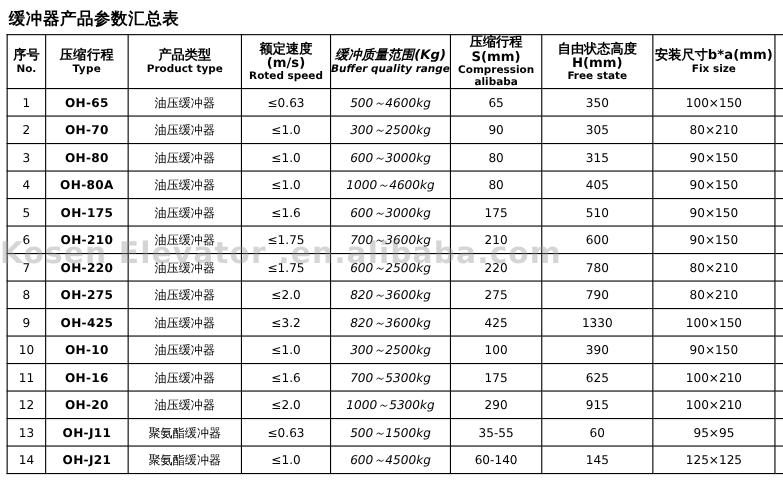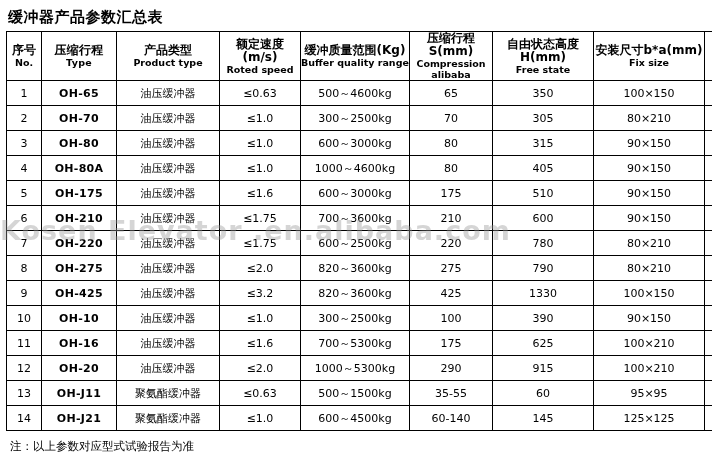--- a/index.html
+++ b/index.html
@@ -65,21 +65,21 @@
     font-weight: bold;
   }
   tbody td {
     height: 24px;
     font-size: 12px;
   }
   td.c-no { width: 34px; }
   td.c-type { width: 74px; font-weight: bold; letter-spacing: 0.3px;}
   td.c-prod { width: 102px; font-size: 11.5px; }
   td.c-speed { width: 80px; margin-left: 16px; }
-  td.c-range { width: 108px; }
+  td.c-range { width: 108px; font-style: italic; }
   td.c-travel { width: 82px; }
   td.c-free { width: 100px; }
   td.c-fix { width: 110px; }
   td.c-oil { width: 70px; }
   .note {
     margin: 8px 0 0 4px;
     font-size: 11.5px;
     line-height: 15px;
   }
   .watermark {
@@ -156,21 +156,21 @@
           <td class="c-free">350</td>
           <td class="c-fix">100×150</td>
           <td class="c-oil">0.45</td>
         </tr>
         <tr>
           <td class="c-no">2</td>
           <td class="c-type">OH-70</td>
           <td class="c-prod">油压缓冲器</td>
           <td class="c-speed">≤1.0</td>
           <td class="c-range">300～2500kg</td>
-          <td class="c-travel">70</td>
+          <td class="c-travel">90</td>
           <td class="c-free">305</td>
           <td class="c-fix">80×210</td>
           <td class="c-oil">0.50</td>
         </tr>
         <tr>
           <td class="c-no">3</td>
           <td class="c-type">OH-80</td>
           <td class="c-prod">油压缓冲器</td>
           <td class="c-speed">≤1.0</td>
           <td class="c-range">600～3000kg</td>
@@ -296,16 +296,15 @@
           <td class="c-speed">≤1.0</td>
           <td class="c-range">600～4500kg</td>
           <td class="c-travel">60-140</td>
           <td class="c-free">145</td>
           <td class="c-fix">125×125</td>
           <td class="c-oil">/</td>
         </tr>
       </tbody>
   </table>
 
-  <div class="note">注：以上参数对应型式试验报告为准</div>
 
   <div class="watermark">Kosen Elevator .en.alibaba.com</div>
 </div>
 
 </body></html>

